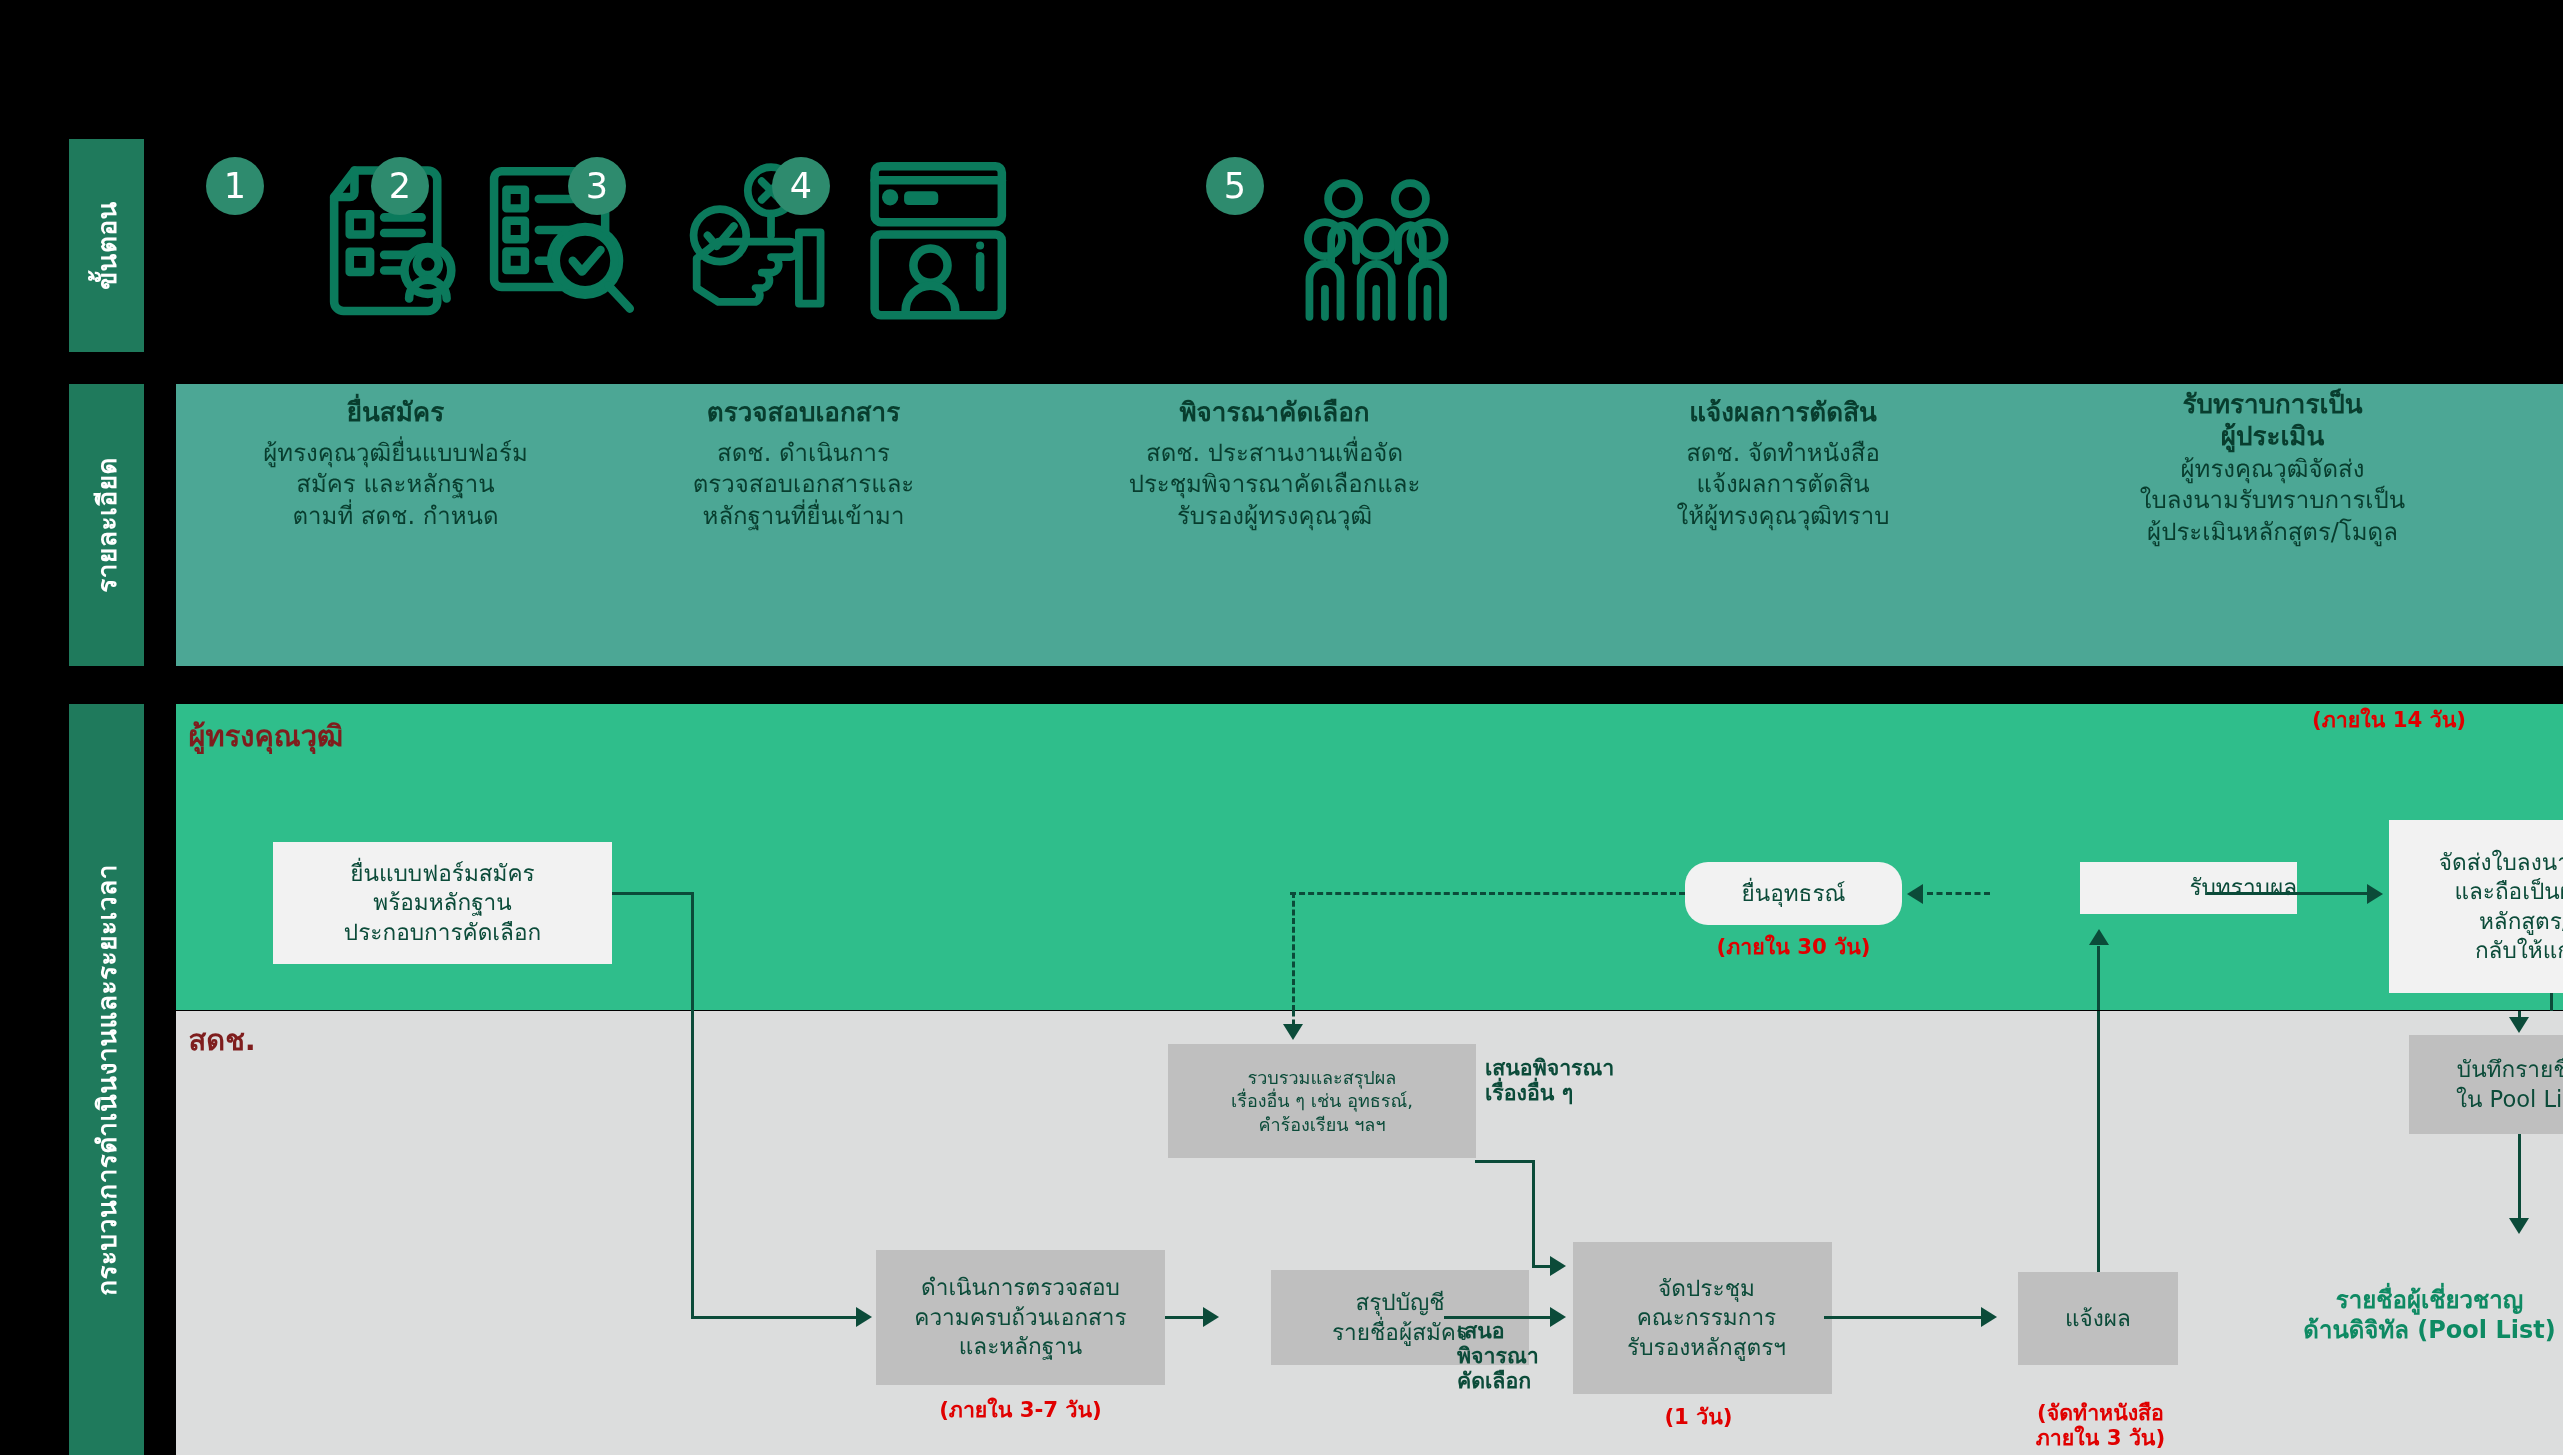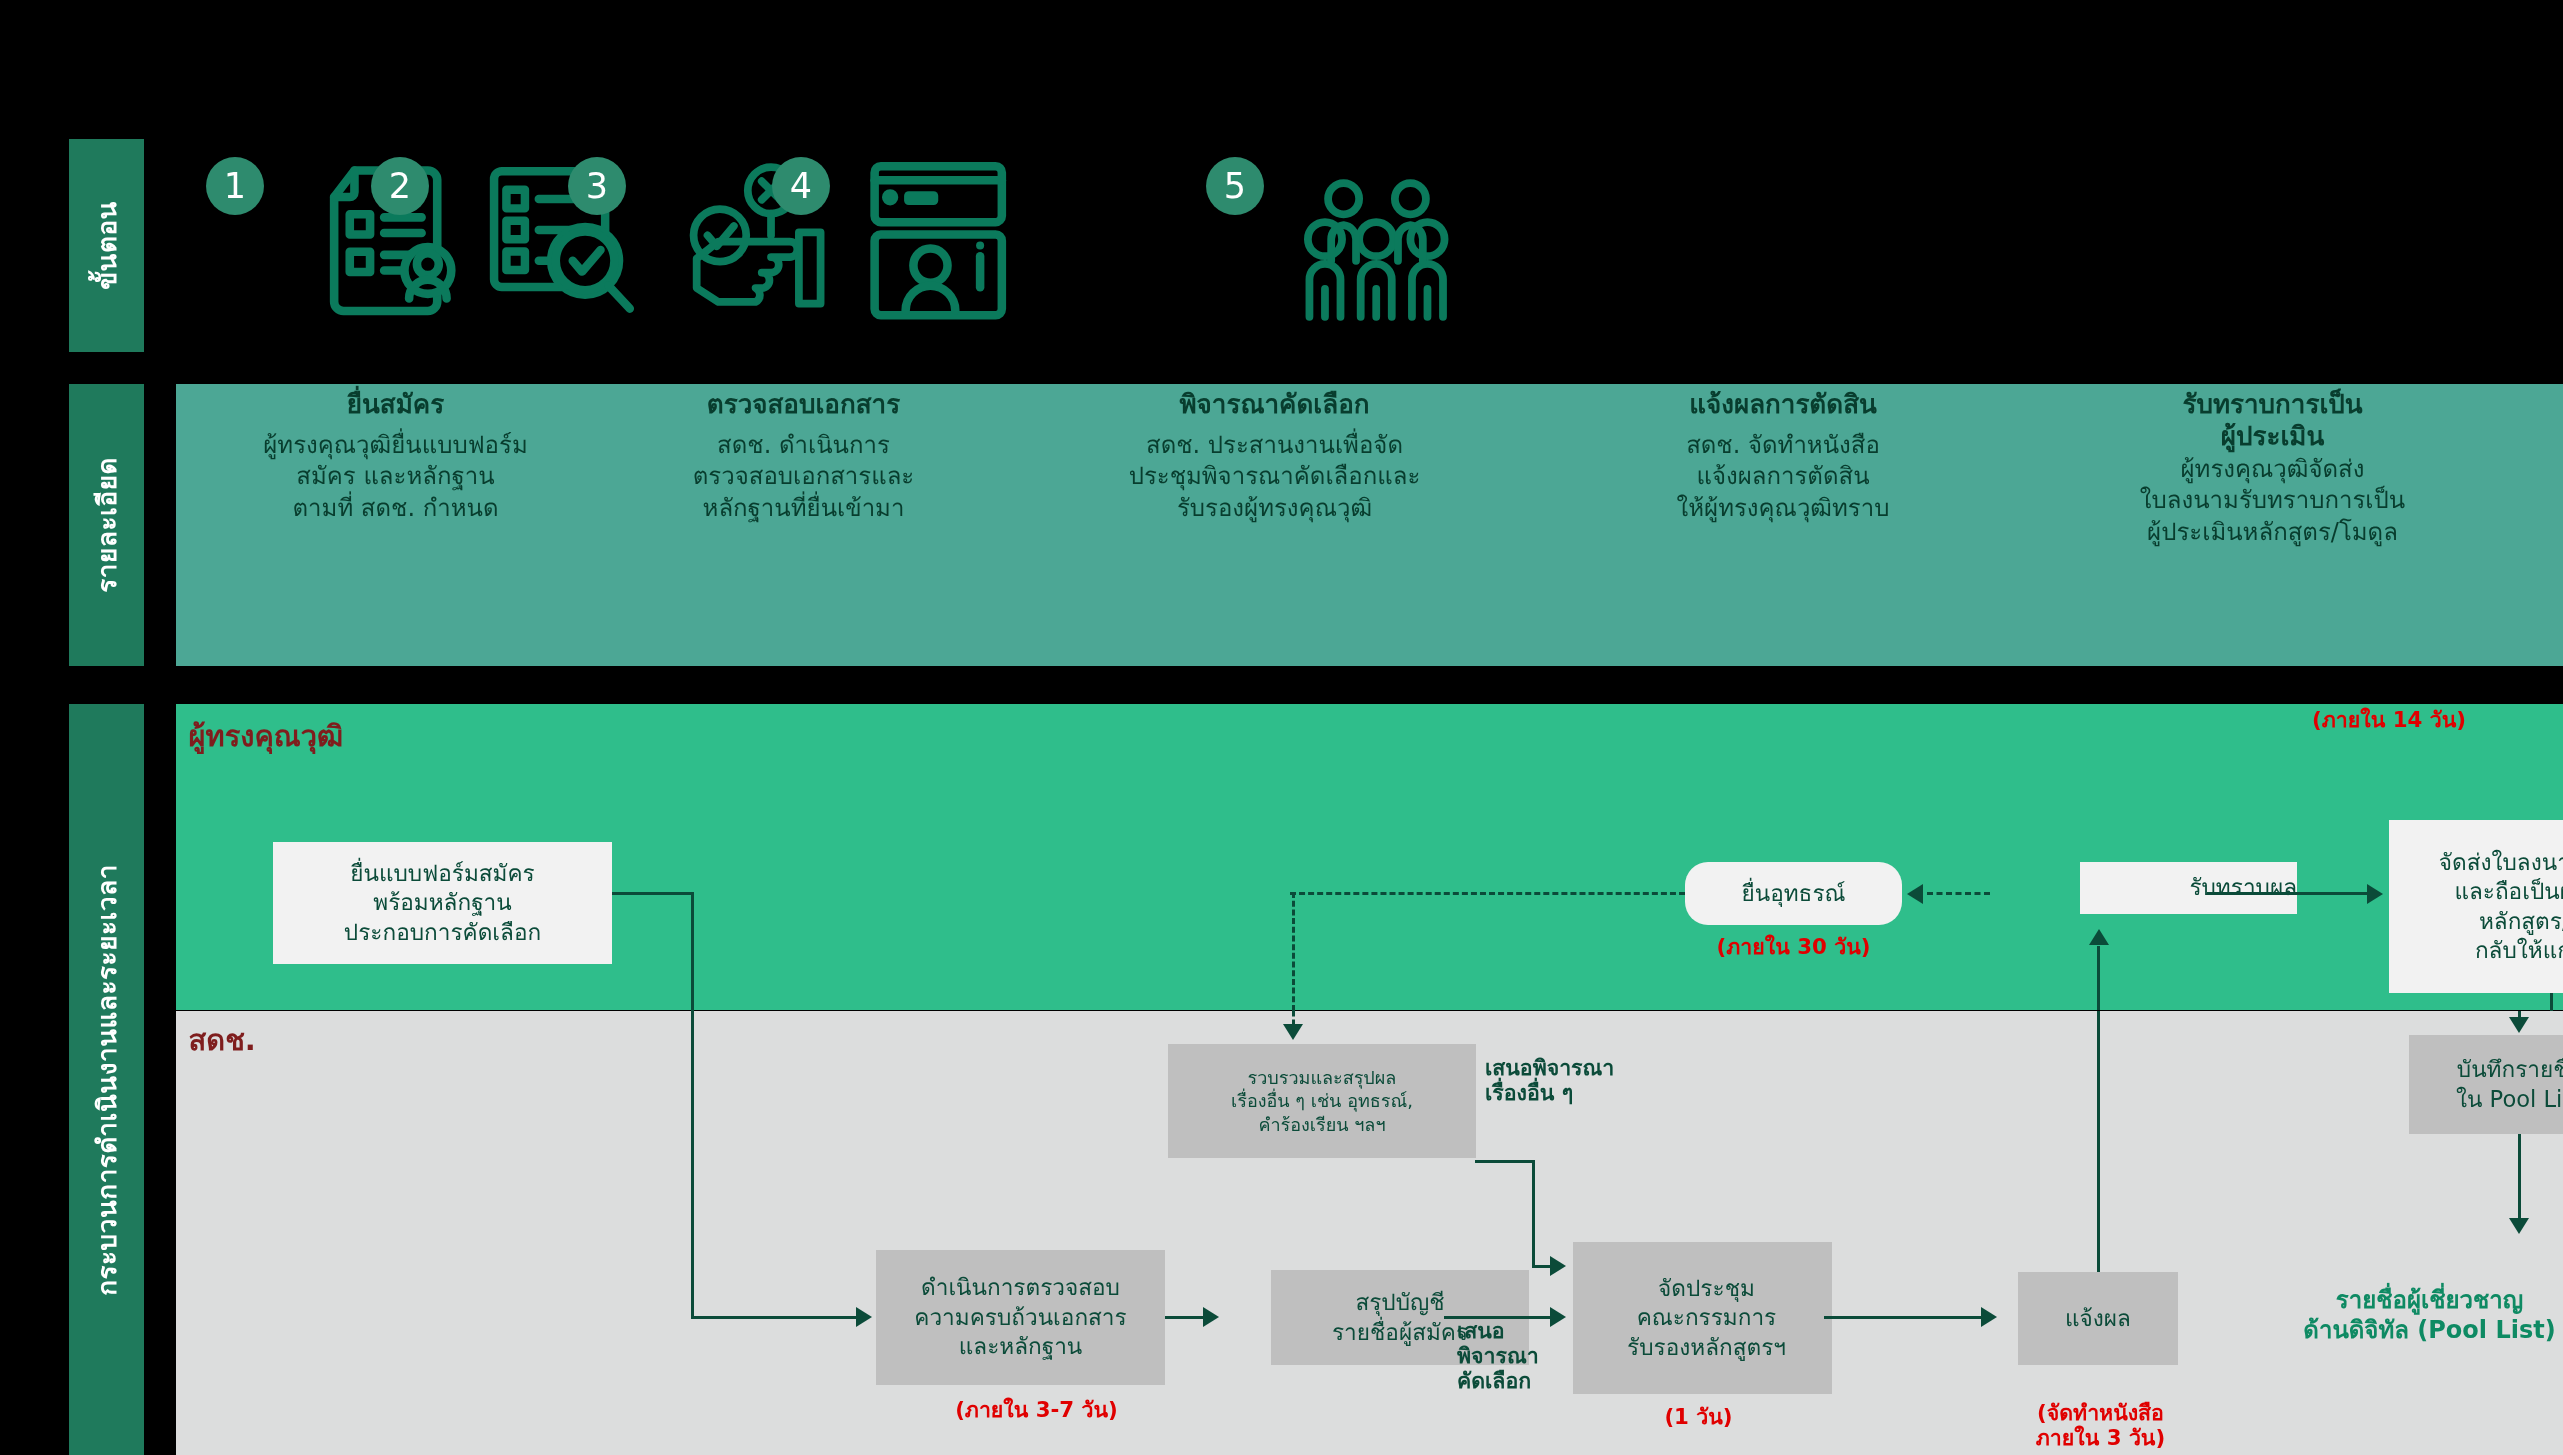--- a/index.html
+++ b/index.html
@@ -16,21 +16,21 @@
   
   .iconrow{position:absolute;left:176px;top:139px;width:2385px;height:213px;}
   .numcircle{position:absolute;width:58px;height:58px;border-radius:50%;
     background:#2E8B6E;color:#fff;font-size:35px;display:flex;align-items:center;
     justify-content:center;font-family:"DejaVu Sans","Liberation Sans",sans-serif;}
   .iconbox{position:absolute;}
 
   
   .tealband{position:absolute;left:176px;top:384px;width:2387px;height:282px;background:#4CA795;}
   .tcol{position:absolute;top:0;text-align:center;color:#083D2E;}
-  .tcol .th{font-weight:bold;font-size:26px;line-height:1.22;padding-top:5px;}
+  .tcol .th{font-weight:bold;font-size:26px;line-height:1.22;padding-top:13px;}
   .tcol .tb{font-size:24px;line-height:1.32;padding-top:8.8px;}
 
   
   .greenlane{position:absolute;left:176px;top:704px;width:2387px;height:306px;background:#2FBE8B;}
   .graylane{position:absolute;left:176px;top:1011px;width:2387px;height:445px;background:#DCDDDD;}
   .lanetitle{position:absolute;font-weight:bold;font-size:29px;color:#7f1d1d;}
 
   .wbox{position:absolute;background:#F2F2F2;color:#0B4B39;font-size:22.6px;
         line-height:1.30;display:flex;align-items:center;justify-content:center;text-align:center;}
   .gbox{position:absolute;background:#BFBFBF;color:#0B4B39;font-size:22.6px;
@@ -251,21 +251,21 @@
     <div class="darktag" style="left:1309px;top:19px;width:207px;white-space:pre-line;">
       <span style="white-space:pre-line;">เสนอพิจารณา
 เรื่องอื่น ๆ</span>
     </div>
 
     <div class="gbox" style="left:700px;top:239px;width:289px;height:135px;white-space:pre-line;">
       <span style="white-space:pre-line;">ดำเนินการตรวจสอบ
 ความครบถ้วนเอกสาร
 และหลักฐาน</span>
     </div>
-    <div class="redtag" style="left:716px;top:382px;width:289px;">
+    <div class="redtag" style="left:700px;top:382px;width:289px;">
       <span>(ภายใน 3-7 วัน)</span>
     </div>
 
     <div class="gbox" style="left:1095px;top:259px;width:258px;height:95px;white-space:pre-line;">
       <span style="white-space:pre-line;">สรุปบัญชี
 รายชื่อผู้สมัคร</span>
     </div>
     <div class="darktag" style="left:1281px;top:282px;width:119px;white-space:pre-line;">
       <span style="white-space:pre-line;">เสนอ
 พิจารณา

